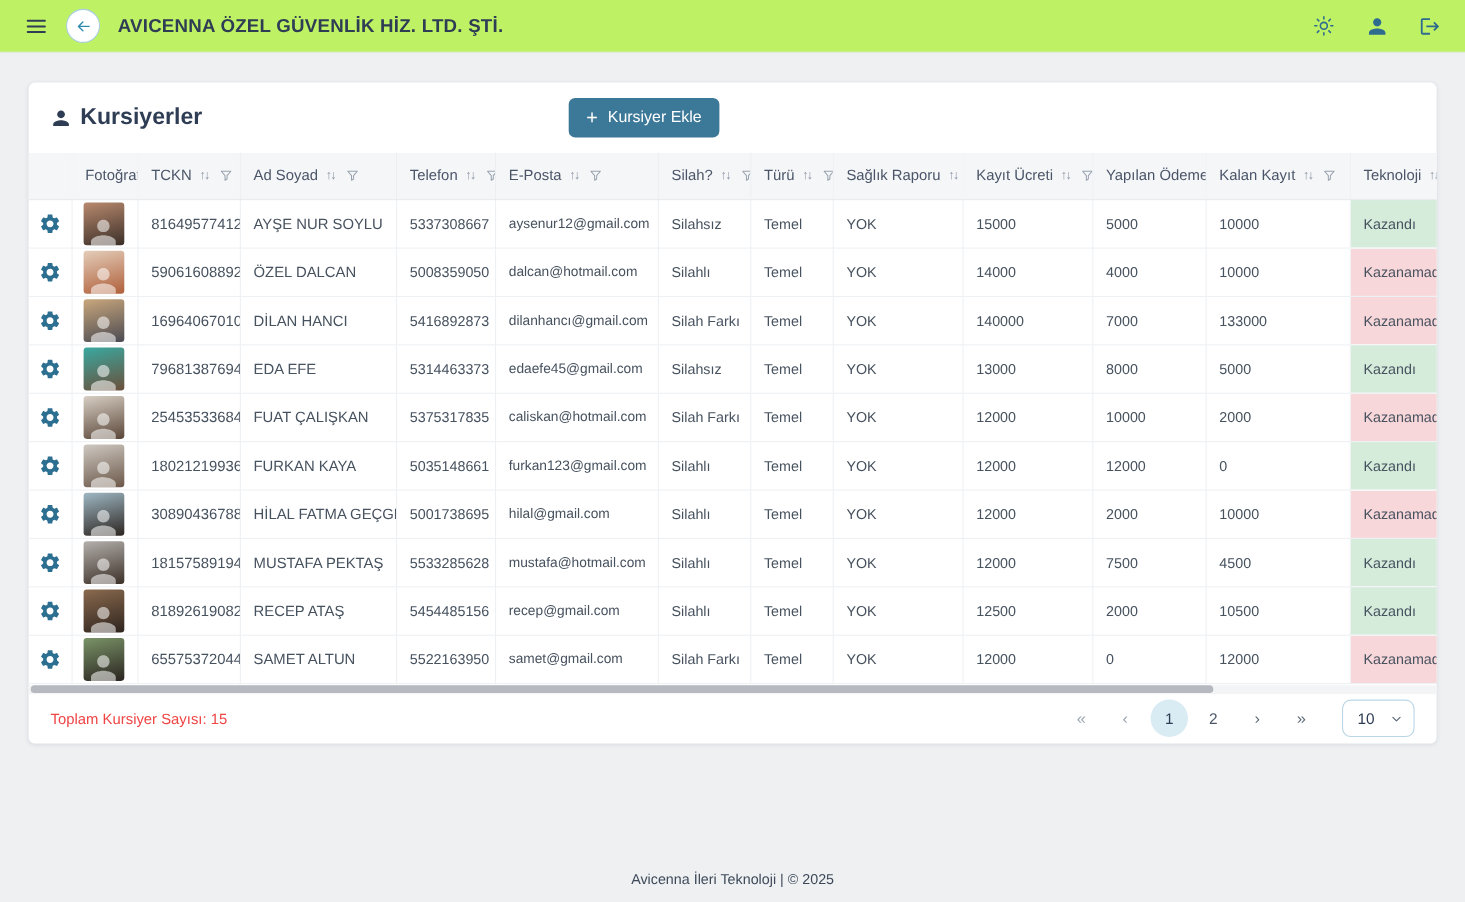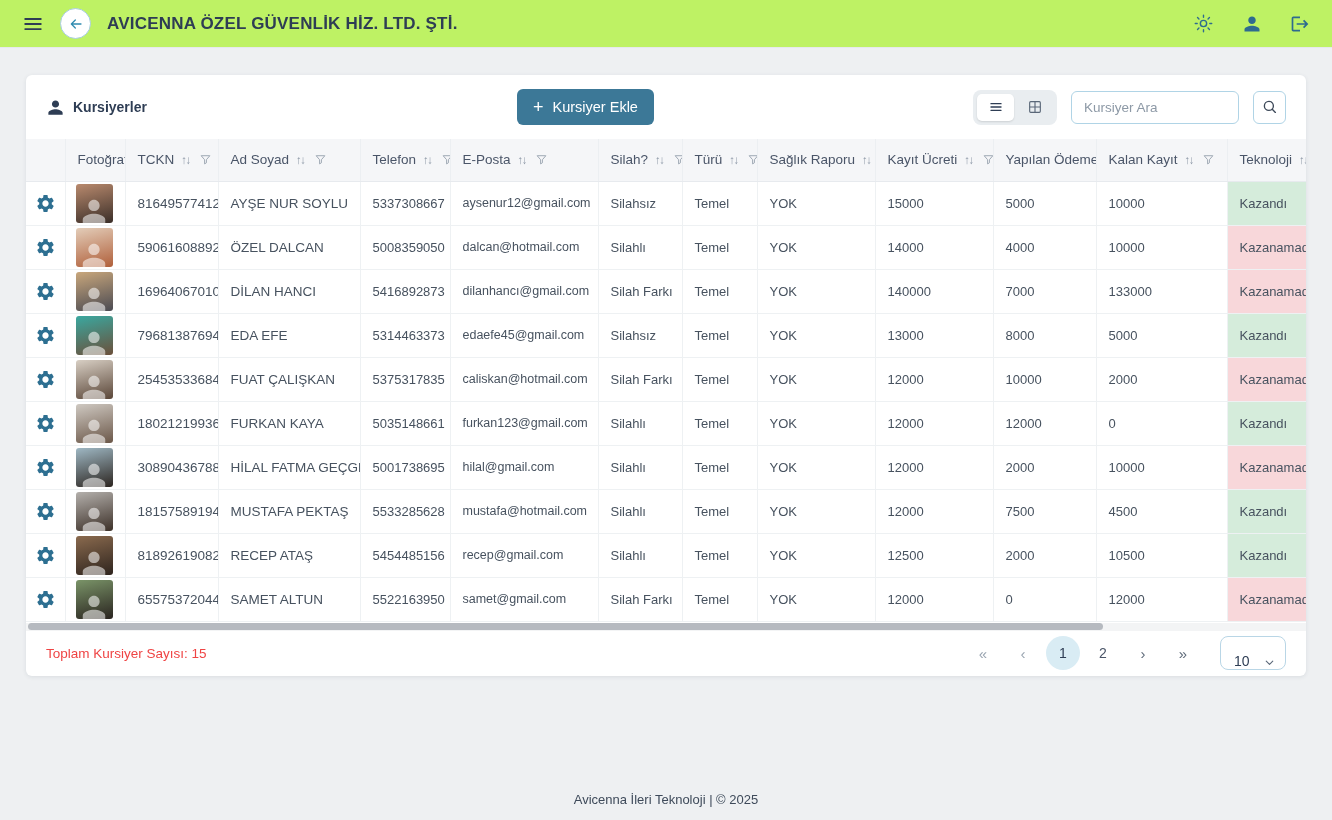--- a/index.html
+++ b/index.html
@@ -25,21 +25,21 @@
   .app-title { font-size:17px; font-weight:600; color:#2e3d54; letter-spacing:.2px; }
   .topbar-right { margin-left:auto; display:flex; align-items:center; gap:28px; }
   .tb-icon-btn { background:none; border:none; cursor:pointer; display:flex; align-items:center; }
 
   
   .card {
     margin:27px 26px 0 26px; width:1280px; background:#fff; border-radius:6px;
     box-shadow:0 1px 4px rgba(40,60,80,.10); flex:0 0 auto;
   }
   .panel-header { height:64px; display:flex; align-items:center; padding:0 20px; position:relative; }
-  .panel-title { display:flex; align-items:center; gap:8px; font-size:14px; font-weight:600; color:#2e3d54; }
+  .panel-title { display:flex; align-items:center; gap:8px; font-size:21px; font-weight:600; color:#2e3d54; }
   .add-btn {
     position:absolute; left:491px; height:36px; padding:0 16px; border:none; border-radius:6px;
     background:#3c7897; color:#fff; font-size:14.5px; font-family:inherit; cursor:pointer;
     display:flex; align-items:center; gap:9px;
   }
   .add-btn .plus { font-size:18px; font-weight:400; line-height:1; }
   .header-right { margin-left:auto; display:flex; align-items:center; gap:14px; }
   .view-toggle { background:#e9edf0; border-radius:8px; padding:4px; display:flex; gap:2px; }
   .view-btn { width:37px; height:27px; border:none; background:transparent; border-radius:5px;
     display:flex; align-items:center; justify-content:center; cursor:pointer; }
@@ -91,21 +91,21 @@
   .pg-btn {
     min-width:34px; height:34px; border:none; background:none; border-radius:50%;
     display:flex; align-items:center; justify-content:center; font-size:14px; font-family:inherit;
     color:#4a5568; cursor:pointer;
   }
   .pg-nav { font-size:15px; color:#9aa5b1; }
   .pg-nav.dark { color:#5f6b7a; }
   .pg-btn.active { background:#d9ecf4; color:#2e3d54; }
   .size-select {
     width:66px; height:34px; border:1px solid #b9d6e6; border-radius:8px; background:#fff;
-    display:flex; align-items:flex-end; justify-content:space-between; padding:0 9px 0 13px;
+    display:flex; align-items:center; justify-content:space-between; padding:0 9px 0 13px;
     color:#2e3d54; font-size:14px; margin-left:14px; cursor:pointer;
   }
 
   
   .page-footer { margin-top:auto; text-align:center; padding-bottom:13px; font-size:13px; color:#3e4a5a; flex:0 0 auto; }
 </style>
 </head>
 <body>
 
 <div class="topbar" data-name="topbar">
@@ -146,42 +146,20 @@
     <div class="panel-title" data-name="panel-title">
       <svg width="19" height="19" viewBox="0 0 24 24" fill="#2e3d54" data-name="person-icon">
         <path d="M12 12c2.5 0 4.5-2 4.5-4.5S14.5 3 12 3 7.5 5 7.5 7.5 9.5 12 12 12zm0 2.2c-3 0-9 1.5-9 4.5V21h18v-2.3c0-3-6-4.5-9-4.5z"></path>
       </svg>
       <span data-name="panel-title-label">Kursiyerler</span>
     </div>
     <button class="add-btn" data-name="add-trainee-button">
       <span class="plus" data-name="plus-icon">+</span>
       <span data-name="add-trainee-button-label">Kursiyer Ekle</span>
     </button>
-    <div class="header-right">
-      <div class="view-toggle" data-name="view-toggle-group">
-        <button class="view-btn active" data-name="list-view-button">
-          <svg width="16" height="16" viewBox="0 0 24 24" data-name="list-icon">
-              <path d="M4.5 7h15M4.5 12h15M4.5 17h15" stroke="#2e3d54" stroke-width="2.1" stroke-linecap="round"></path>
-            </svg>
-        </button>
-        <button class="view-btn" data-name="grid-view-button">
-          <svg width="16" height="16" viewBox="0 0 24 24" fill="none" stroke="#5a6778" stroke-width="1.7" data-name="grid-icon">
-            <rect x="4" y="4" width="16" height="16" rx="1.5"></rect>
-              <path d="M12 4v16M4 12h16"></path>
-          </svg>
-        </button>
-      </div>
-      <input class="search-input" type="text" data-name="search-input" placeholder="Kursiyer Ara" style="">
-      <button class="search-btn" data-name="search-button">
-        <svg width="18" height="18" viewBox="0 0 24 24" fill="none" stroke="#3c4858" stroke-width="1.8" stroke-linecap="round" data-name="search-icon">
-          <circle cx="10.5" cy="10.5" r="6"></circle>
-            <path d="M15 15l4.2 4.2"></path>
-        </svg>
-      </button>
-    </div>
   </div>
 
   <table data-name="trainees-table">
     <colgroup id="cols">
         <col style="width: 39px;">
         <col style="width: 60px;">
         <col style="width: 93px;">
         <col style="width: 142px;">
         <col style="width: 90px;">
         <col style="width: 148px;">

